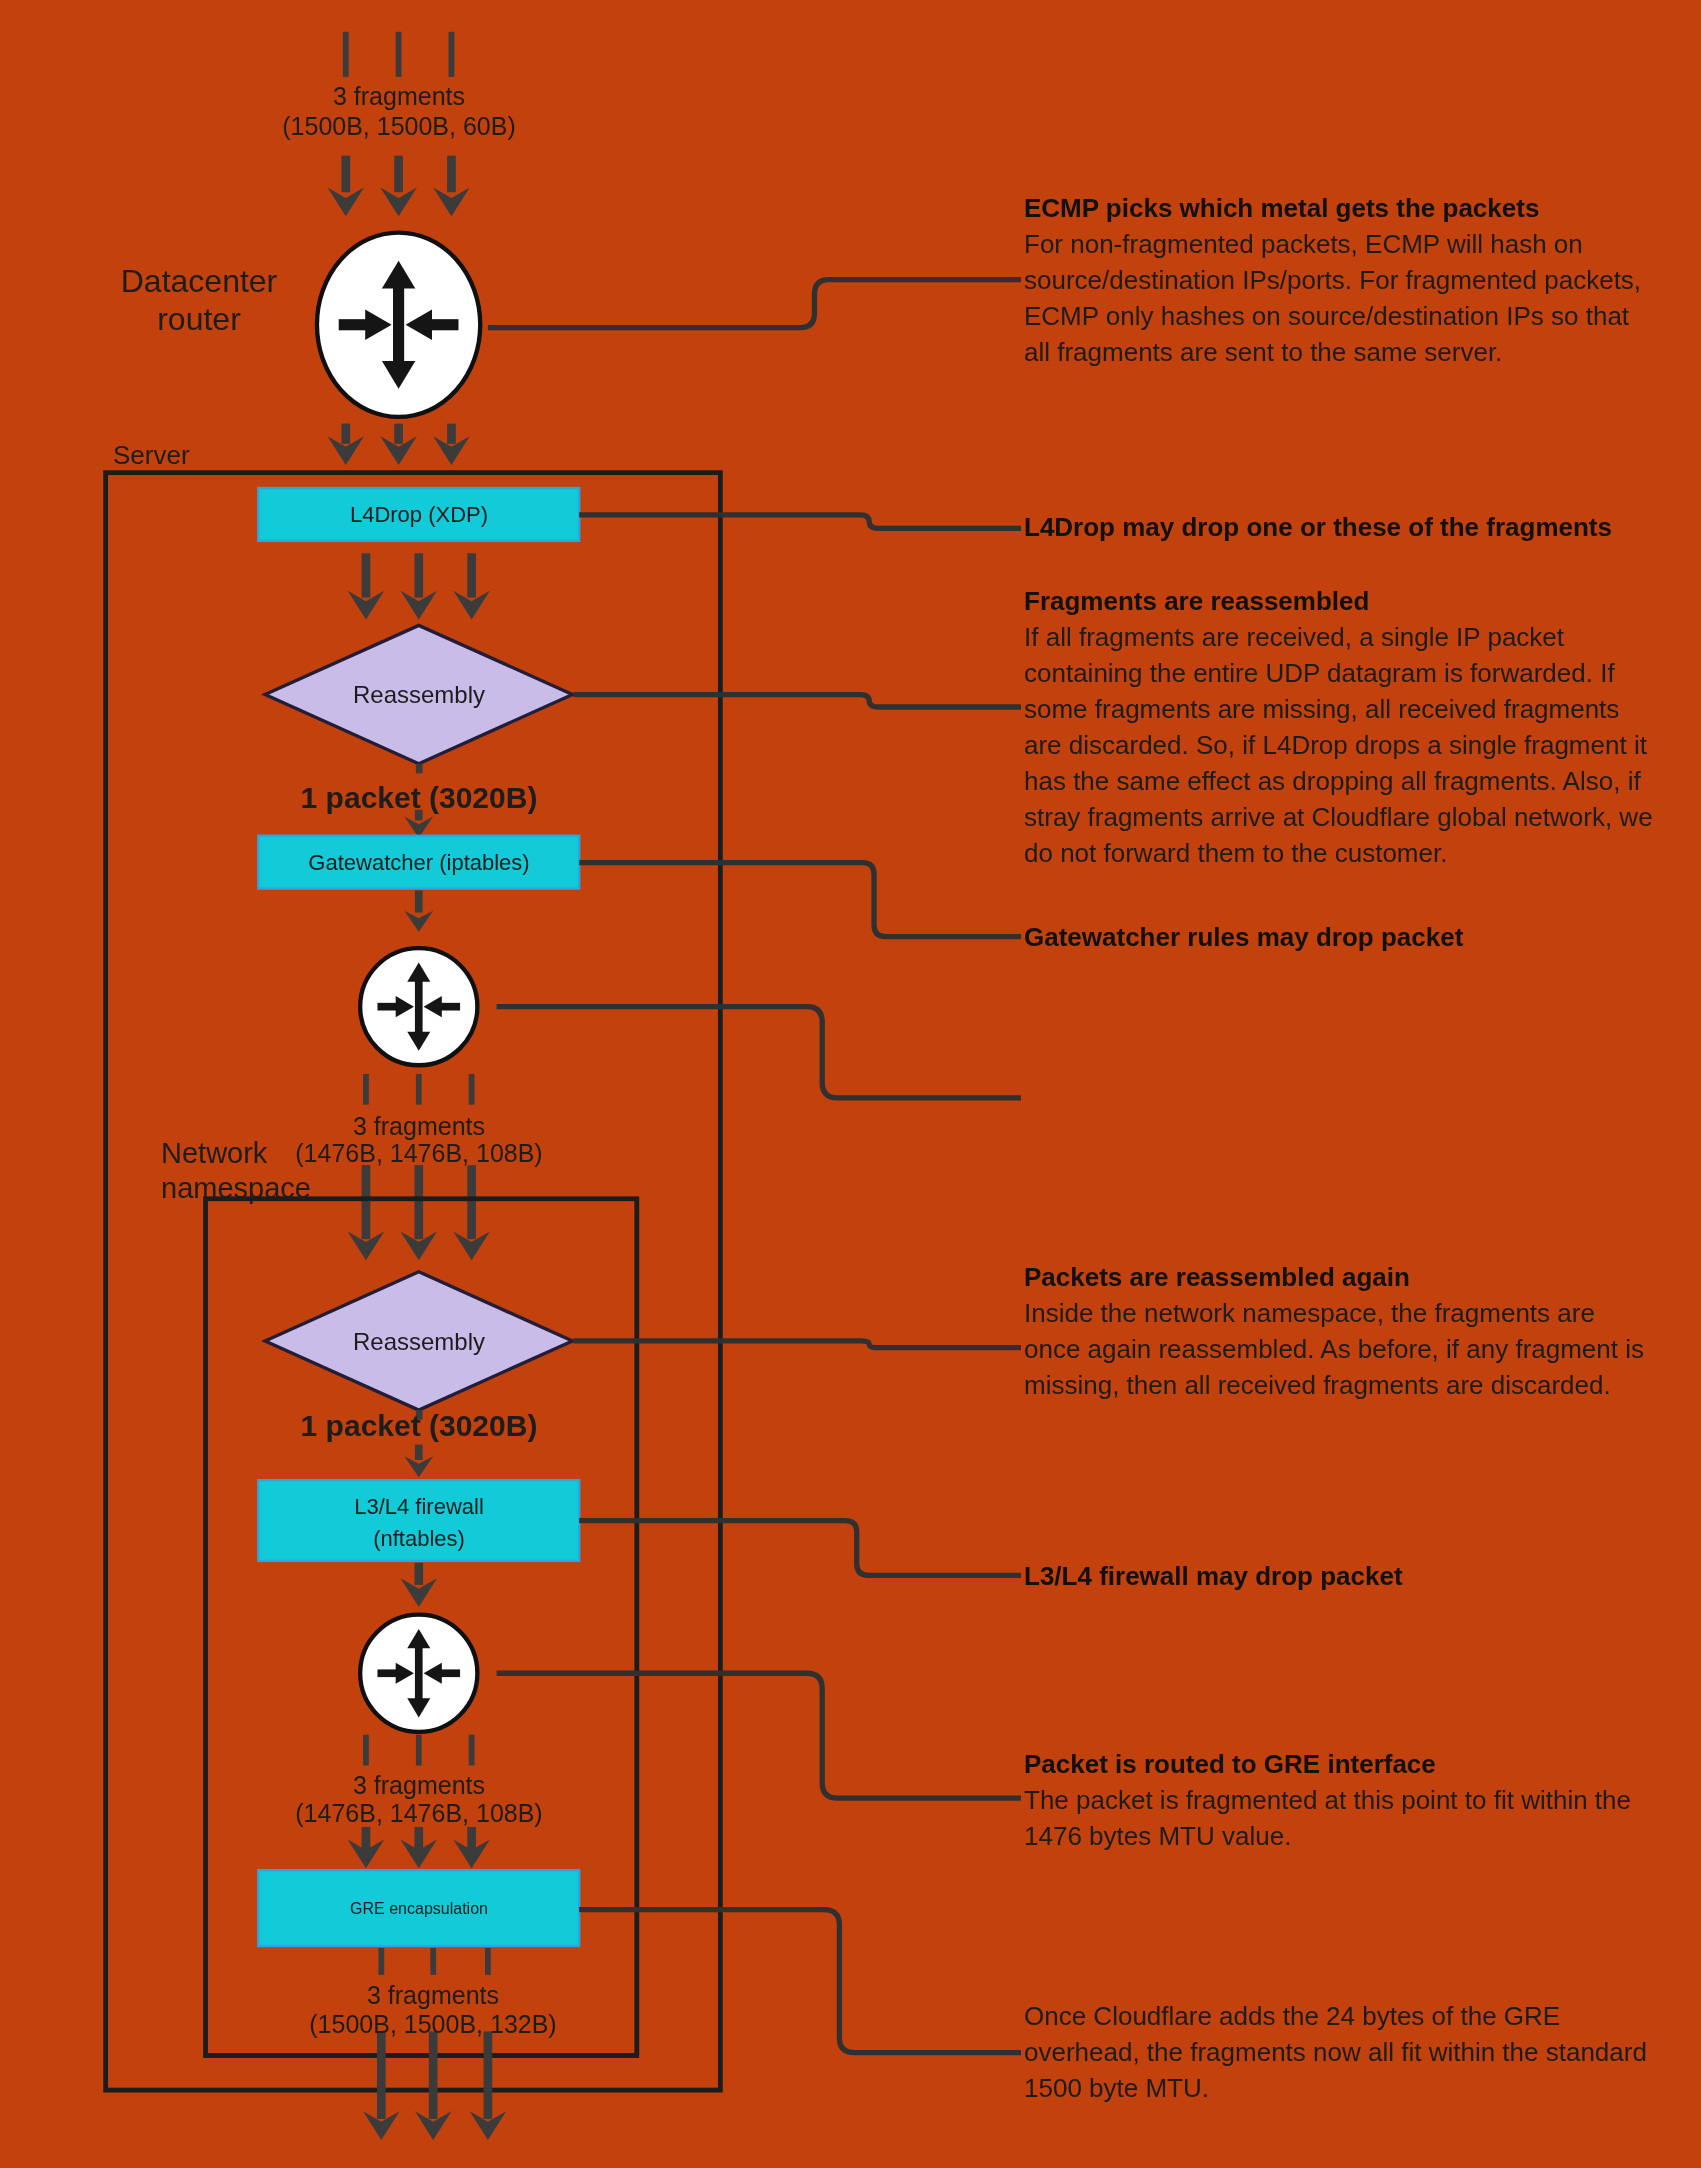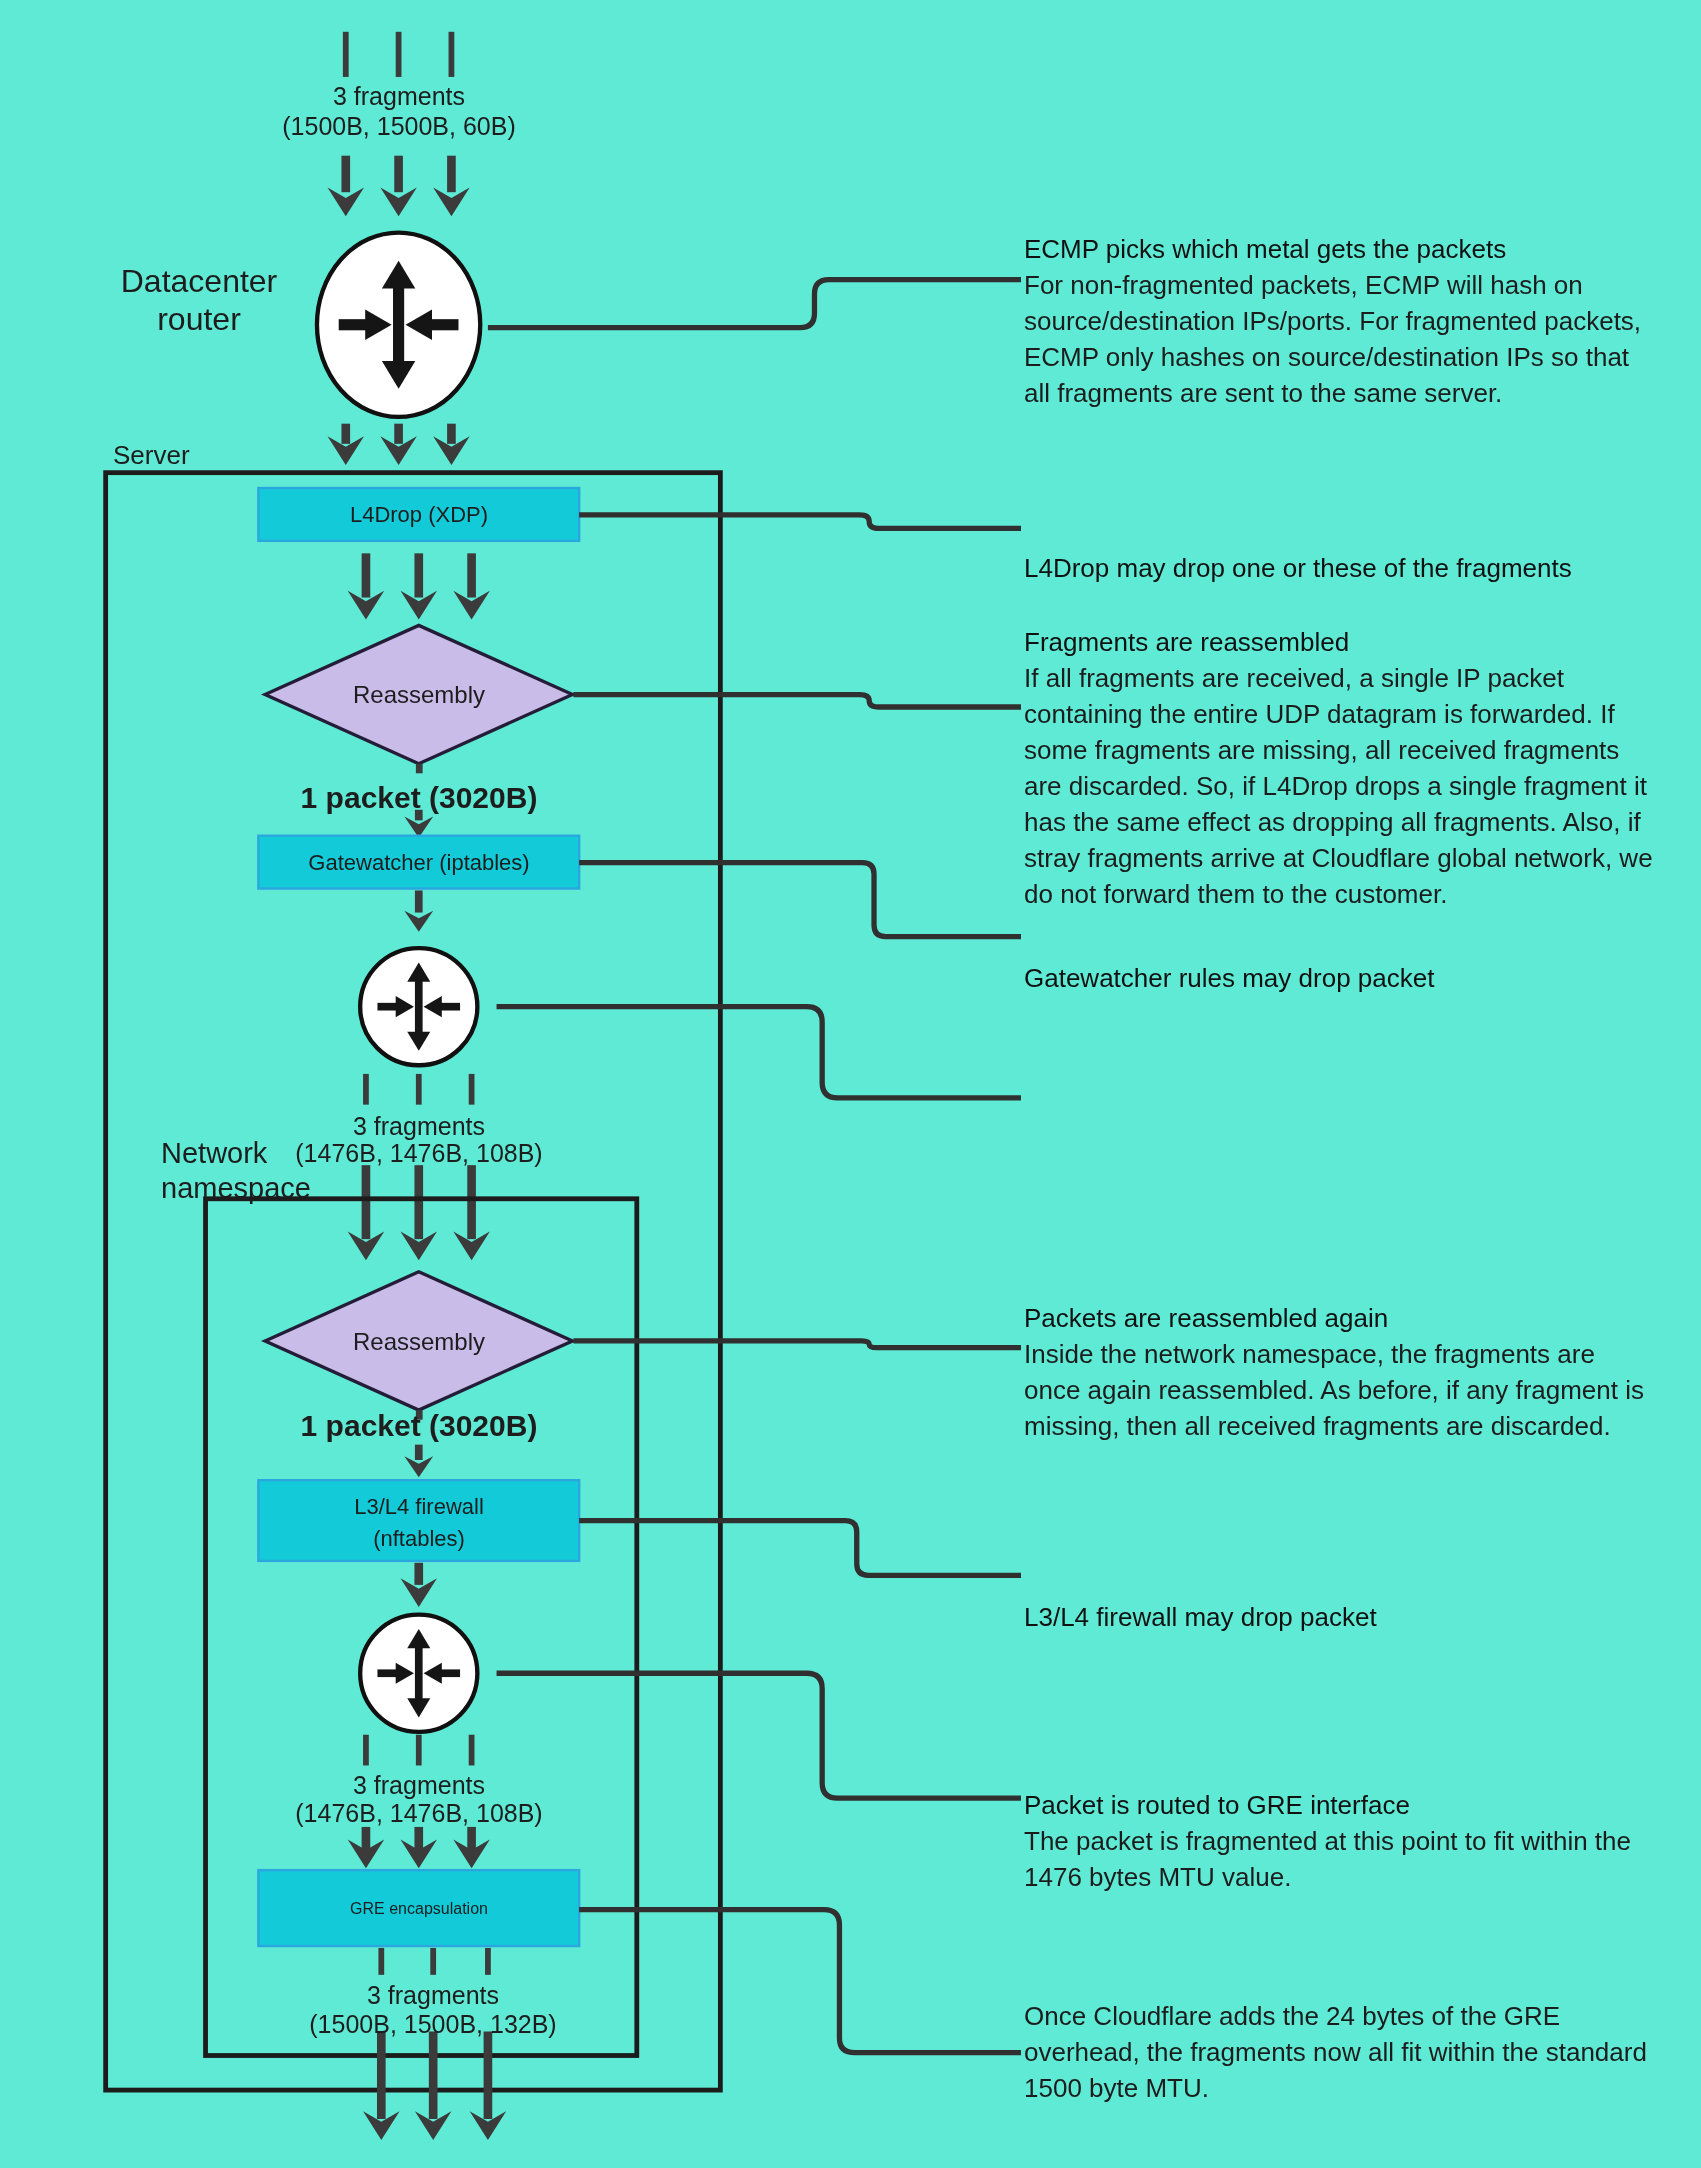--- a/index.html
+++ b/index.html
@@ -1,42 +1,42 @@
 <!DOCTYPE html>
 <html style="--cyan-fill: #13cbd8; --cyan-border: #2ba7e0; --purple-fill: #c9bce9; --purple-border: #241d38; --line-color: #303030; --arrow-color: #3b3b3b; --text-color: #1d1d1d;"><head>
 <meta charset="utf-8">
 <style>
   :root{
     --cyan-fill:#13cbd8; --cyan-border:#2ba7e0;
     --purple-fill:#c9bce9; --purple-border:#241d38;
     --line-color:#303030; --arrow-color:#3b3b3b; --text-color:#1d1d1d;
   }
   html,body{margin:0;padding:0;background:#fff;}
-  #canvas{position:relative;width:1701px;height:2168px;background:#5eead4;
+  #canvas{position:relative;width:1701px;height:2168px;background:#c2410c;
           font-family:"Liberation Sans","DejaVu Sans",sans-serif;color:var(--text-color);overflow:hidden;}
   svg{position:absolute;left:0;top:0;}
   .seg{stroke:var(--arrow-color);stroke-width:6;}
   .stem{stroke:var(--arrow-color);stroke-width:9;}
   .stem8{stroke:var(--arrow-color);stroke-width:8;}
   .stub{stroke:var(--arrow-color);stroke-width:7;}
   .dart{fill:var(--arrow-color);}
   .conn{fill:none;stroke:var(--line-color);stroke-width:5.5;}
   .frame{fill:none;stroke:#1c1c1c;stroke-width:5;}
   .box-cyan{fill:var(--cyan-fill);stroke:var(--cyan-border);stroke-width:2.5;}
   .circ{fill:#fff;stroke:#101010;stroke-width:4.5;}
   .diamond{fill:var(--purple-fill);stroke:var(--purple-border);stroke-width:3.5;}
   .g-ln{stroke:#151515;stroke-width:8;}
   .g-tri{fill:#151515;}
   .lbl{position:absolute;white-space:nowrap;}
   .ctr{transform:translateX(-50%);text-align:center;}
   .cap{font-size:25px;line-height:33px;}
   .boxlbl{font-size:22px;line-height:27px;}
   .pkt{font-size:30px;line-height:35px;font-weight:bold;}
   .ann{position:absolute;width:634px;font-size:26px;line-height:36px;white-space:normal;}
-  .ann .hd{font-weight:400;color:#111;margin-top:41px;}
+  .ann .hd{font-weight:700;color:#111;}
   .ann .bd{color:#1c1c1c;}
 </style>
 </head>
 <body>
 
 <div id="canvas">
 
 <svg width="1701" height="2168" viewBox="0 0 1771 2257">
   <defs>
     <g id="rglyph">

